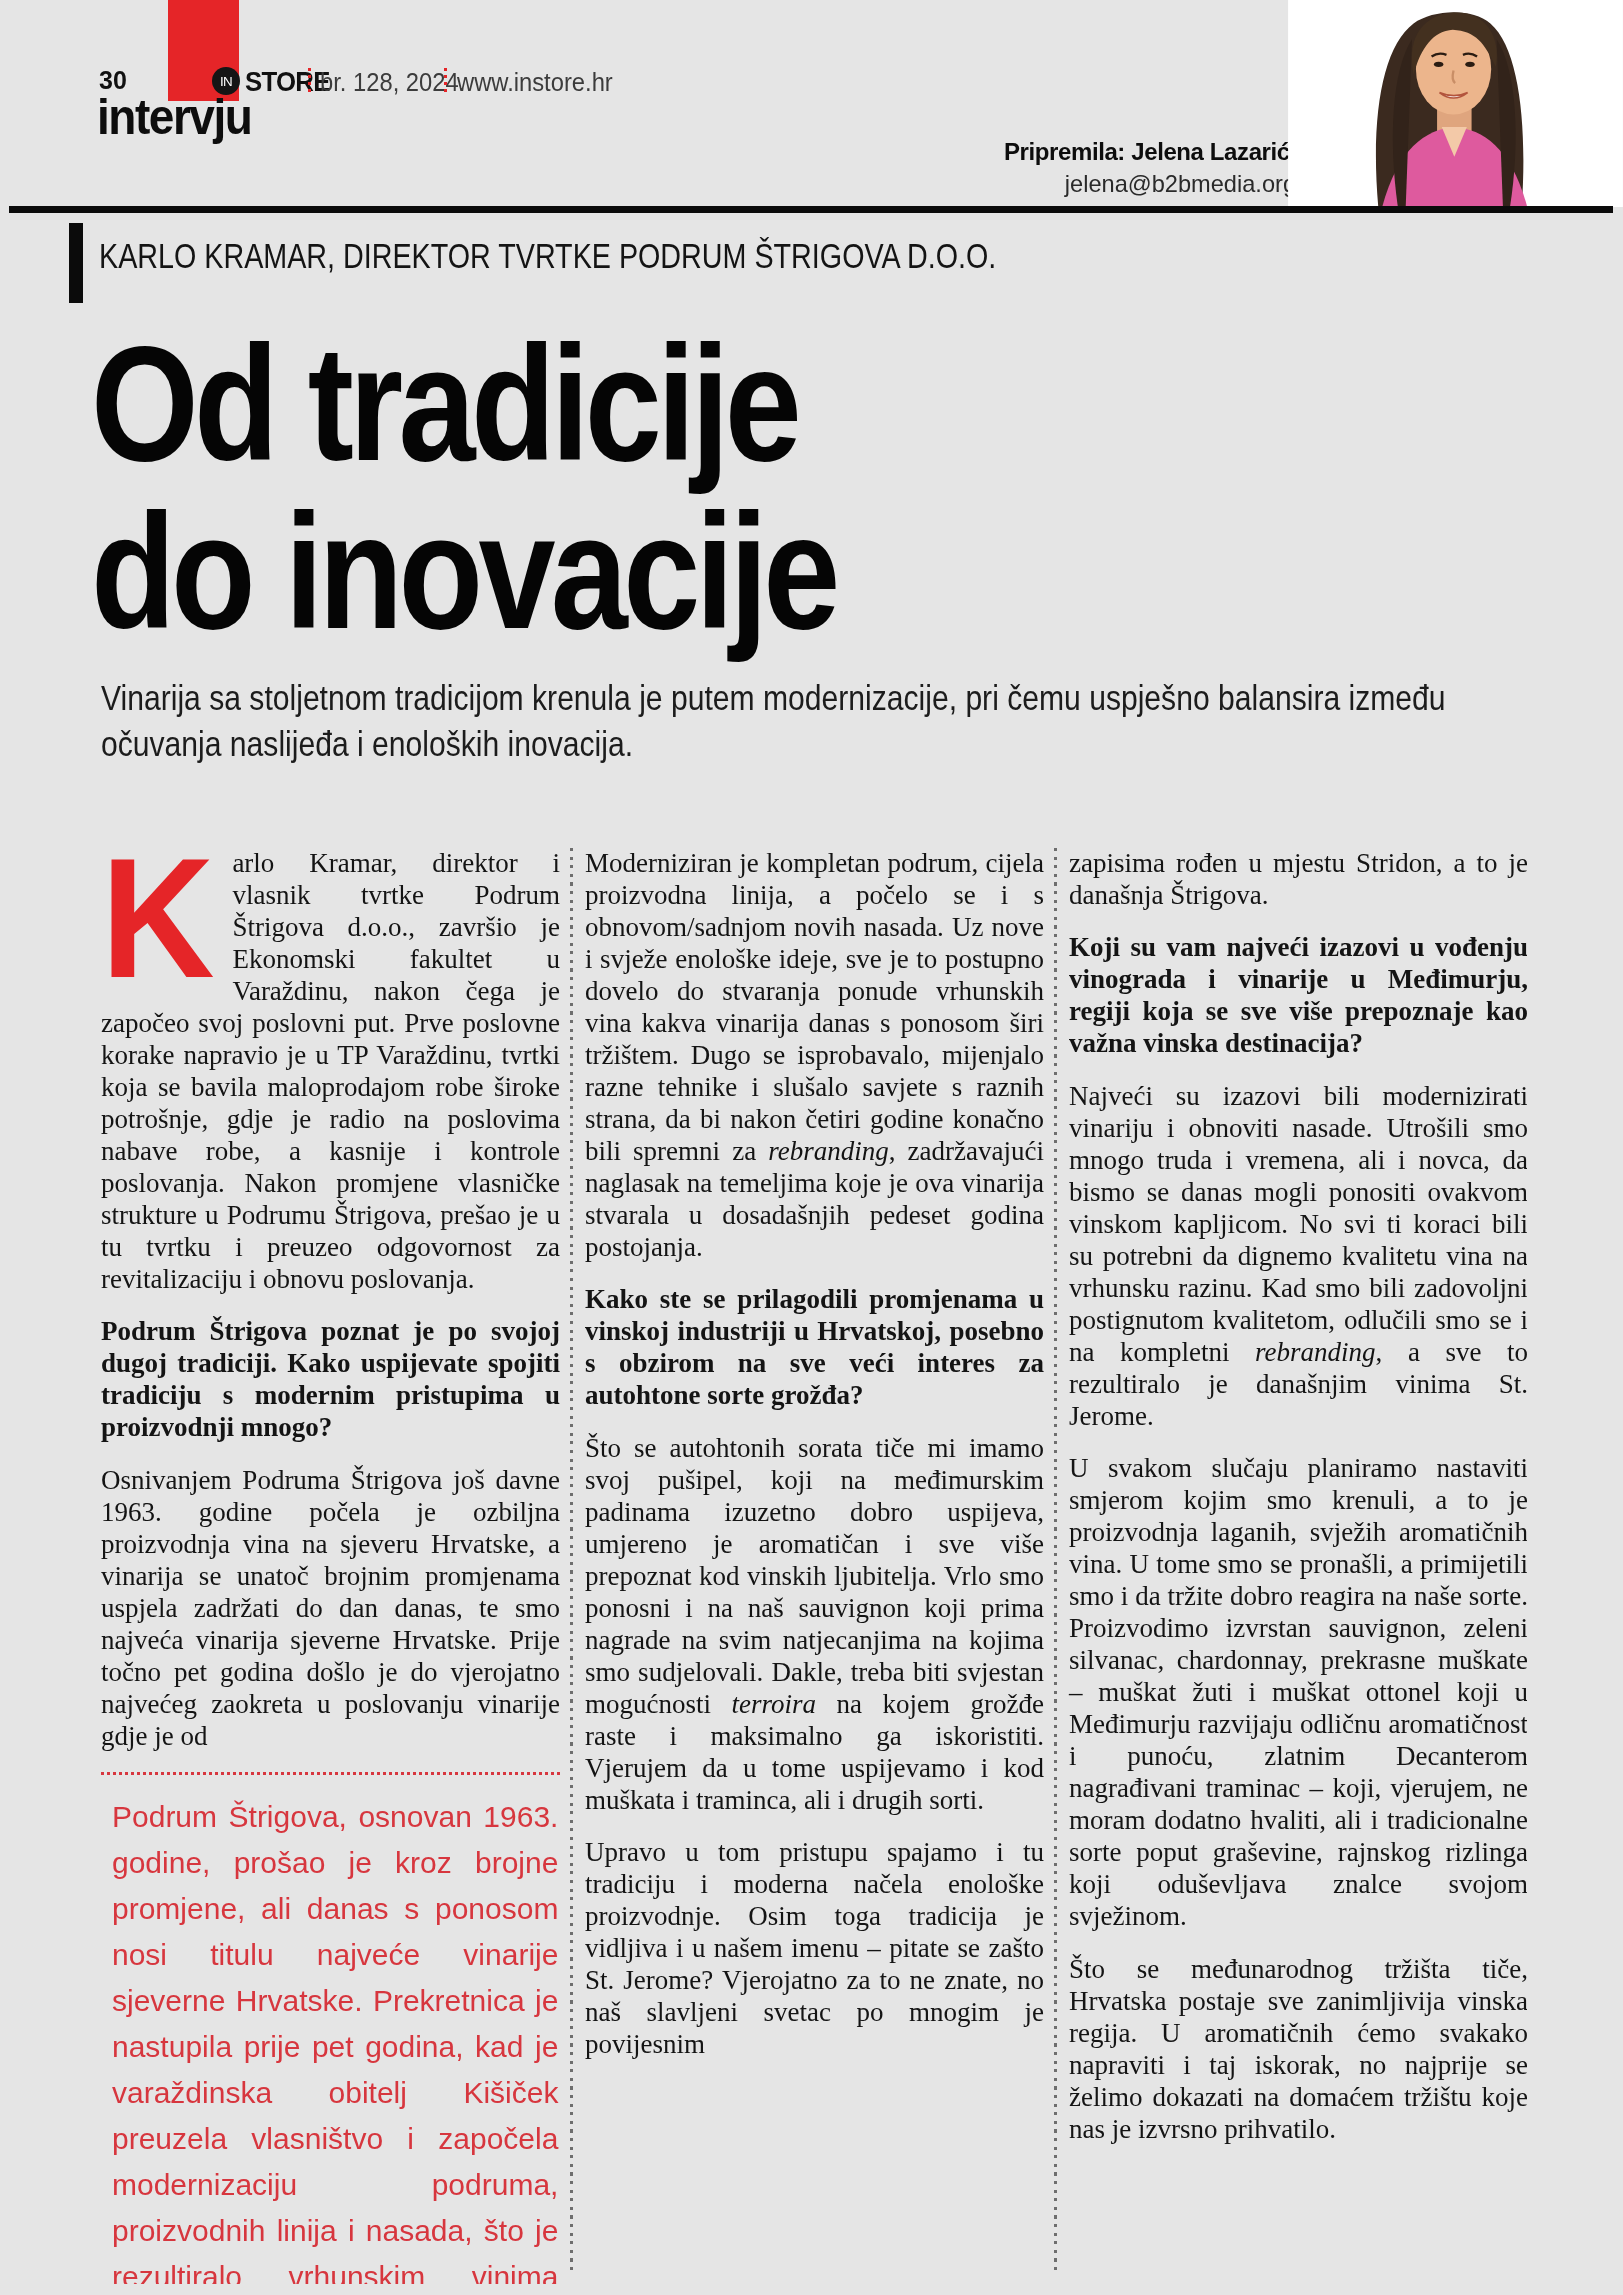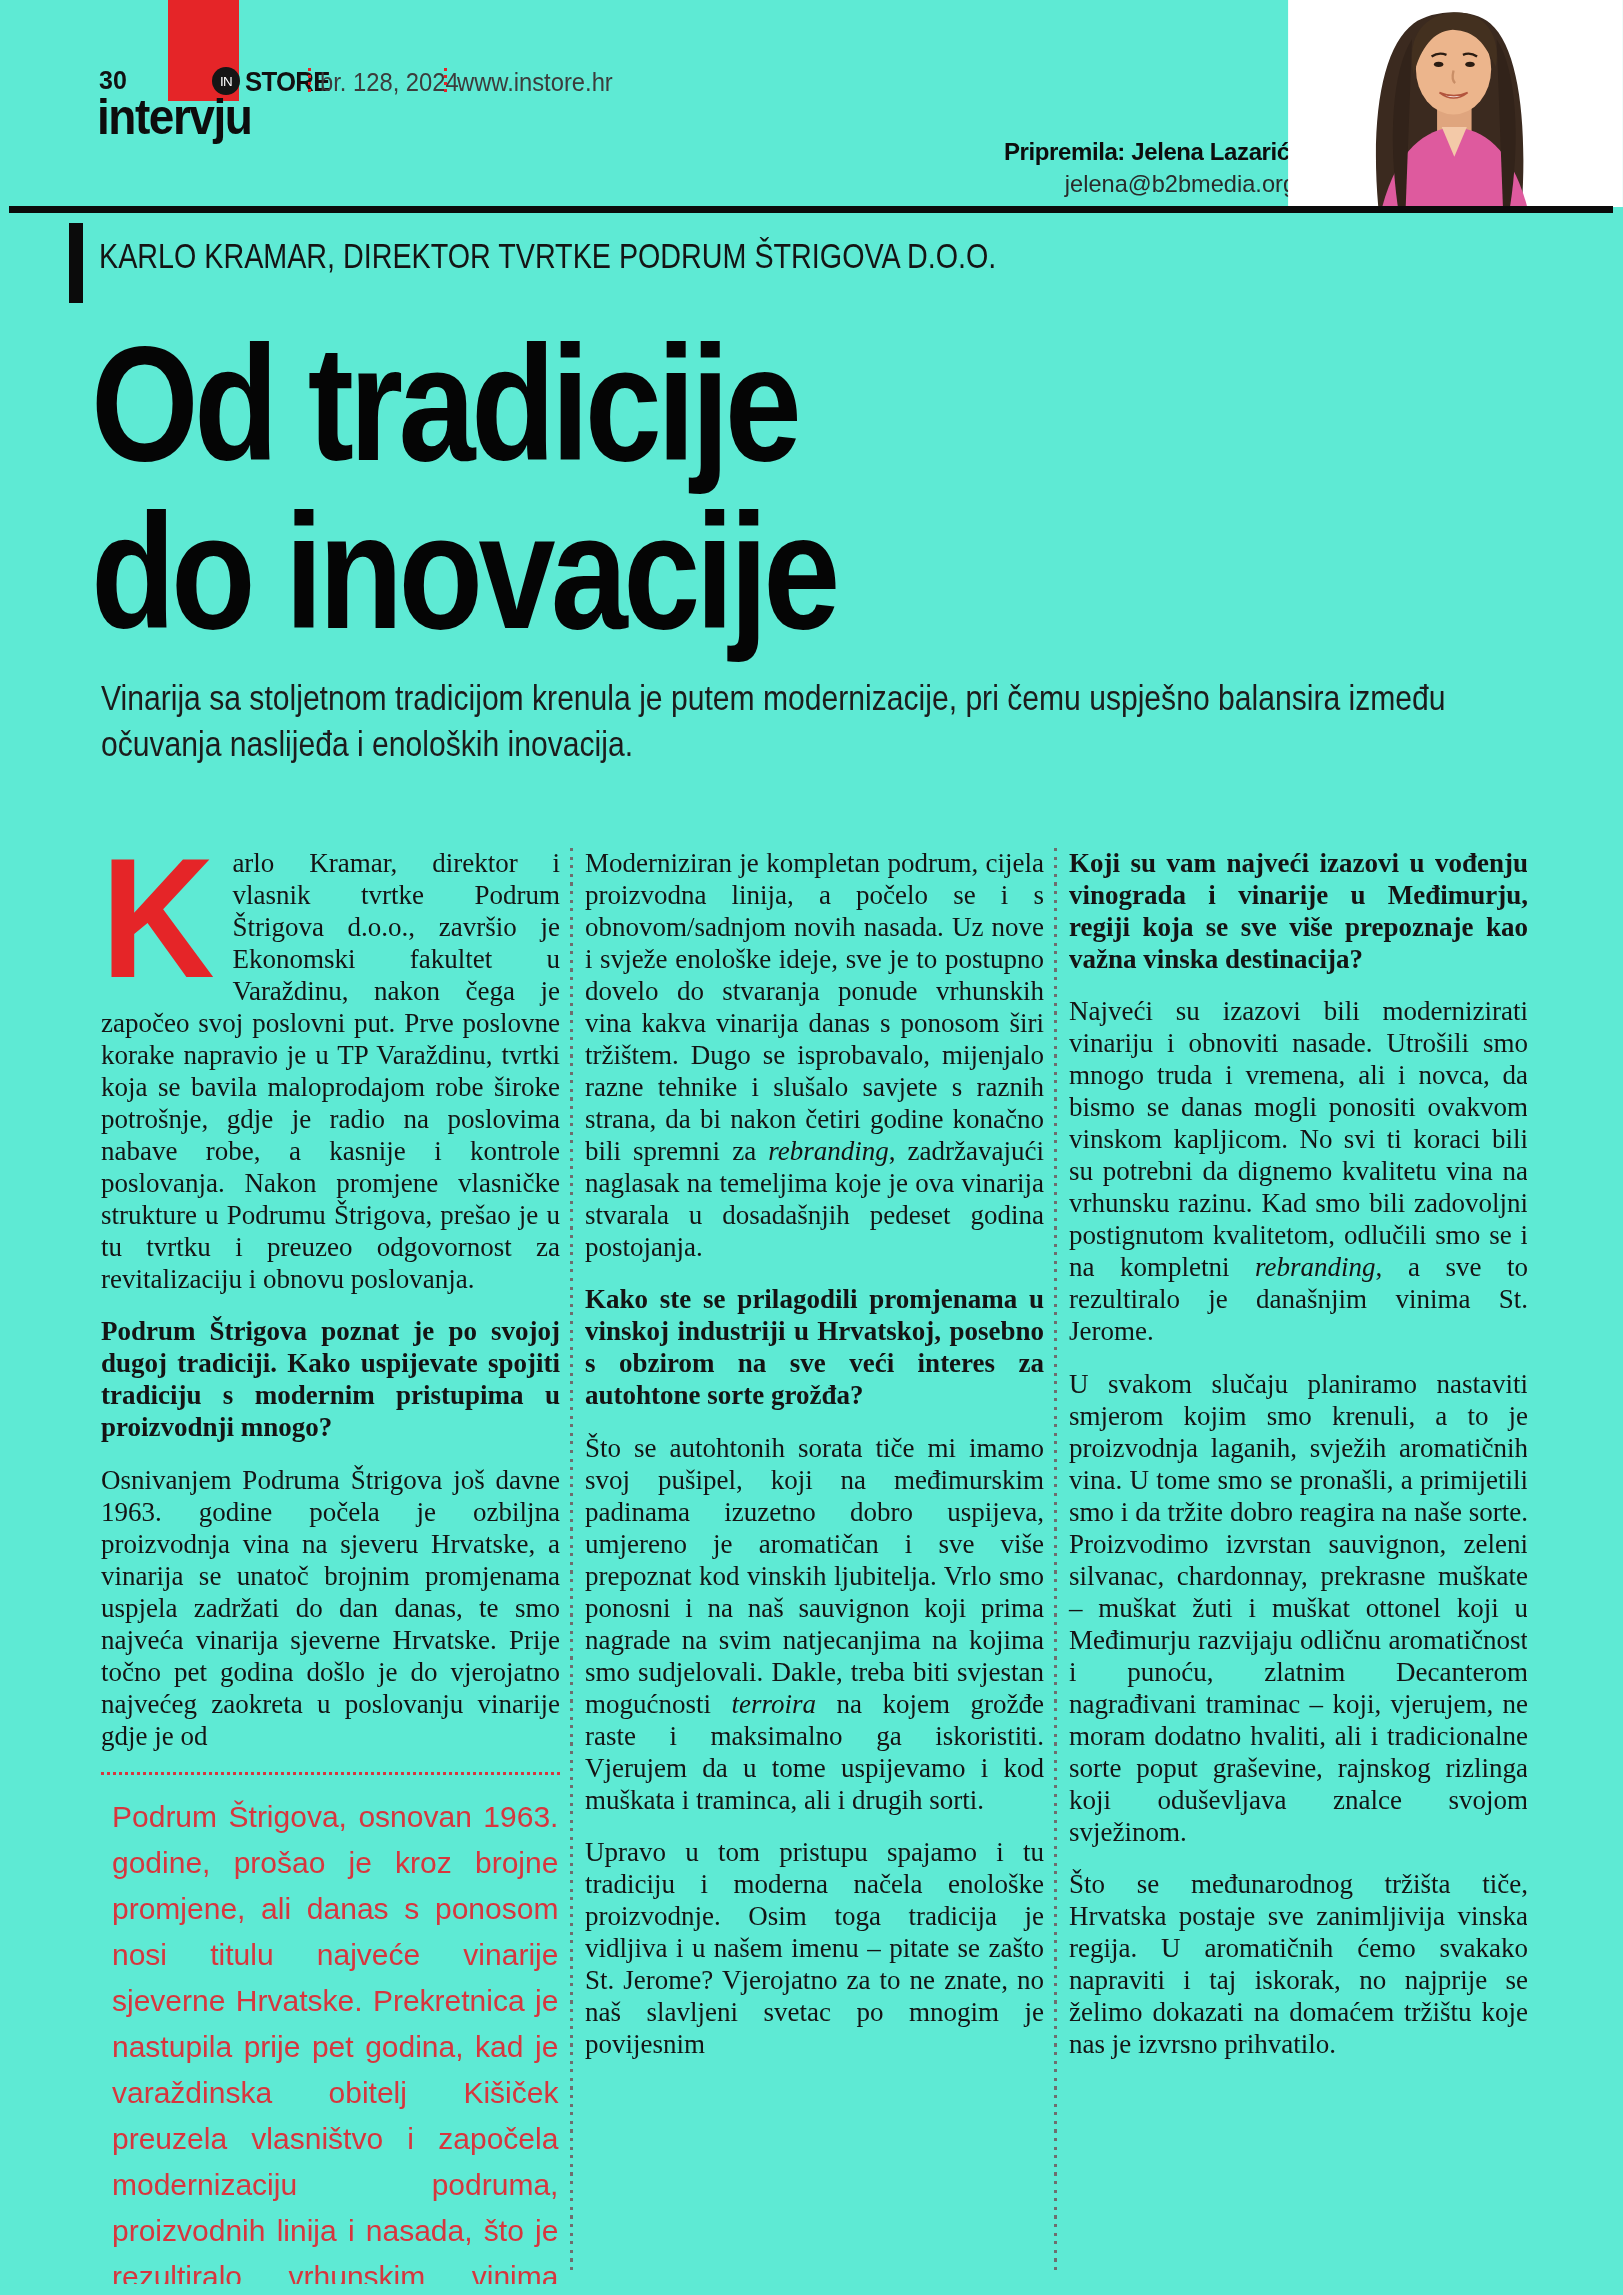--- a/index.html
+++ b/index.html
@@ -1,19 +1,19 @@
 <!DOCTYPE html>
 <html style="font-size:12.6px"><head>
 <meta charset="utf-8">
 <style>
   html,body{margin:0;padding:0;background:#888;}
   .page{
     position:relative;
     width:1623px;height:2295px;
-    background:#5eead4;
+    background:#e5e5e5;
     overflow:hidden;
     font-family:"Liberation Serif", serif;
     color:#111;
   }
   
   .page-number{
     position:absolute;left:99px;top:66px;
     font-family:"Liberation Sans",sans-serif;font-weight:700;font-size:25px;color:#111;
   }
   .logo-red-rect{
@@ -189,20 +189,21 @@
         <p class="body-para"><span>Osnivanjem Podruma Štrigova još davne 1963. godine počela je ozbiljna proizvodnja vina na sjeveru Hrvatske, a vinarija se unatoč brojnim promjenama uspjela zadržati do dan danas, te smo najveća vinarija sjeverne Hrvatske. Prije točno pet godina došlo je do vjerojatno najvećeg zaokreta u poslovanju vinarije gdje je od</span></p>
         <div class="pullquote"><span>Podrum Štrigova, osnovan 1963. godine, prošao je kroz brojne promjene, ali danas s ponosom nosi titulu najveće vinarije sjeverne Hrvatske. Prekretnica je nastupila prije pet godina, kad je varaždinska obitelj Kišiček preuzela vlasništvo i započela modernizaciju podruma, proizvodnih linija i nasada, što je rezultiralo vrhunskim vinima prepoznatim na tržištu.</span></div>
       </div>
       <div class="col">
         <p class="body-para"><span>Moderniziran je kompletan podrum, cijela proizvodna linija, a počelo se i s obnovom/sadnjom novih nasada. Uz nove i svježe enološke ideje, sve je to postupno dovelo do stvaranja ponude vrhunskih vina kakva vinarija danas s ponosom širi tržištem. Dugo se isprobavalo, mijenjalo razne tehnike i slušalo savjete s raznih strana, da bi nakon četiri godine konačno bili spremni za </span><em>rebranding</em><span>, zadržavajući naglasak na temeljima koje je ova vinarija stvarala u dosadašnjih pedeset godina postojanja.</span></p>
         <p class="question"><span>Kako ste se prilagodili promjenama u vinskoj industriji u Hrvatskoj, posebno s obzirom na sve veći interes za autohtone sorte grožđa?</span></p>
         <p class="body-para"><span>Što se autohtonih sorata tiče mi imamo svoj pušipel, koji na međimurskim padinama izuzetno dobro uspijeva, umjereno je aromatičan i sve više prepoznat kod vinskih ljubitelja. Vrlo smo ponosni i na naš sauvignon koji prima nagrade na svim natjecanjima na kojima smo sudjelovali. Dakle, treba biti svjestan mogućnosti </span><em>terroira</em><span> na kojem grožđe raste i maksimalno ga iskoristiti. Vjerujem da u tome uspijevamo i kod muškata i traminca, ali i drugih sorti.</span></p>
         <p class="body-para"><span>Upravo u tom pristupu spajamo i tu tradiciju i moderna načela enološke proizvodnje. Osim toga tradicija je vidljiva i u našem imenu – pitate se zašto St. Jerome? Vjerojatno za to ne znate, no naš slavljeni svetac po mnogim je povijesnim</span></p>
       </div>
       <div class="col">
+        <p class="body-para"><span>zapisima rođen u mjestu Stridon, a to je današnja Štrigova.</span></p>
         <p class="question"><span>Koji su vam najveći izazovi u vođenju vinograda i vinarije u Međimurju, regiji koja se sve više prepoznaje kao važna vinska destinacija?</span></p>
         <p class="body-para"><span>Najveći su izazovi bili modernizirati vinariju i obnoviti nasade. Utrošili smo mnogo truda i vremena, ali i novca, da bismo se danas mogli ponositi ovakvom vinskom kapljicom. No svi ti koraci bili su potrebni da dignemo kvalitetu vina na vrhunsku razinu. Kad smo bili zadovoljni postignutom kvalitetom, odlučili smo se i na kompletni </span><em>rebranding</em><span>, a sve to rezultiralo je današnjim vinima St. Jerome.</span></p>
         <p class="body-para"><span>U svakom slučaju planiramo nastaviti smjerom kojim smo krenuli, a to je proizvodnja laganih, svježih aromatičnih vina. U tome smo se pronašli, a primijetili smo i da tržite dobro reagira na naše sorte. Proizvodimo izvrstan sauvignon, zeleni silvanac, chardonnay, prekrasne muškate – muškat žuti i muškat ottonel koji u Međimurju razvijaju odličnu aromatičnost i punoću, zlatnim Decanterom nagrađivani traminac – koji, vjerujem, ne moram dodatno hvaliti, ali i tradicionalne sorte poput graševine, rajnskog rizlinga koji oduševljava znalce svojom svježinom.</span></p>
         <p class="body-para"><span>Što se međunarodnog tržišta tiče, Hrvatska postaje sve zanimljivija vinska regija. U aromatičnih ćemo svakako napraviti i taj iskorak, no najprije se želimo dokazati na domaćem tržištu koje nas je izvrsno prihvatilo.</span></p>
       </div>
     </div>
 
 </div>
 
 

